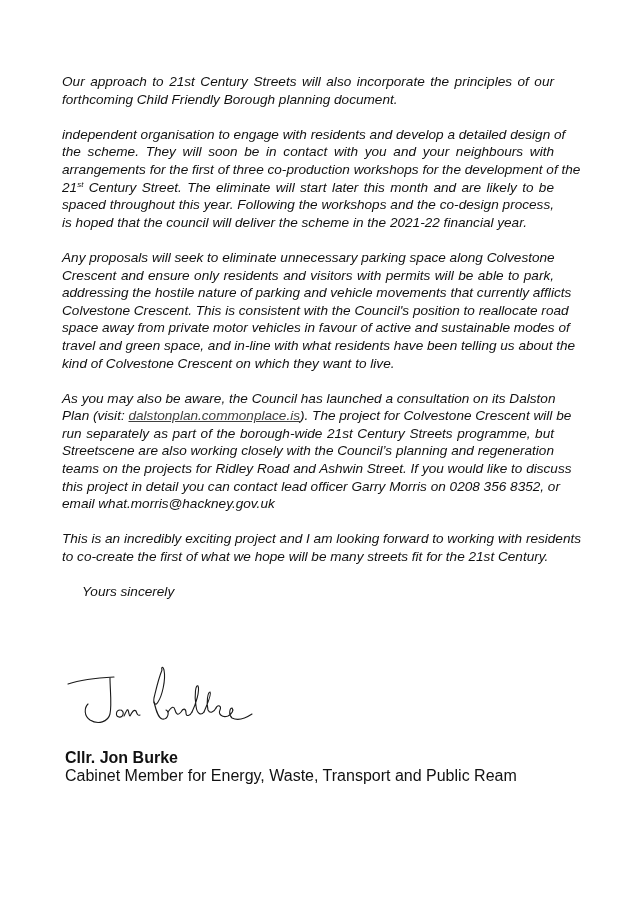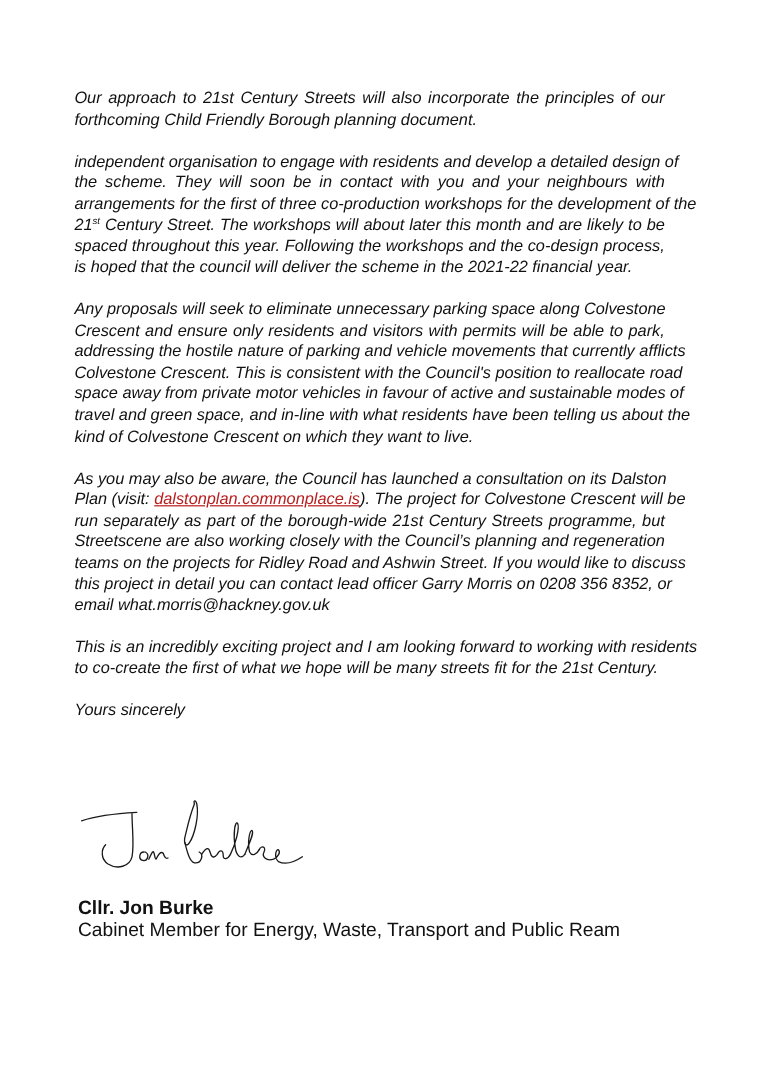--- a/index.html
+++ b/index.html
@@ -39,27 +39,28 @@
   }
   .para .line.last {
     text-align-last: left;
   }
   sup {
     font-size: 8px;
     line-height: 0;
     vertical-align: 5px;
   }
   a.link {
-    color: #b91c1c;
+    color: #404040;
     text-decoration: underline;
   }
   .closing {
     font-size: 13.6px;
     line-height: 17.6px;
     margin-top: 17px;
+    margin-left: 20px;
   }
   .signature {
     position: absolute;
     left: 66px;
     top: 658px;
     width: 200px;
     height: 75px;
   }
   .signoff {
     position: absolute;
@@ -83,21 +84,21 @@
 
   <p class="para">
     <span class="line">Our approach to 21st Century Streets will also incorporate the principles of our</span>
     <span class="line last">forthcoming Child Friendly Borough planning document.</span>
   </p>
 
   <p class="para">
     <span class="line">independent organisation to engage with residents and develop a detailed design of</span>
     <span class="line">the scheme. They will soon be in contact with you and your neighbours with</span>
     <span class="line">arrangements for the first of three co-production workshops for the development of the</span>
-    <span class="line"><span>21</span><sup>st</sup><span> Century Street. The workshops will about later this month and are likely to be</span></span>
+    <span class="line"><span>21</span><sup>st</sup><span> Century Street. The eliminate will start later this month and are likely to be</span></span>
     <span class="line">spaced throughout this year. Following the workshops and the co-design process,</span>
     <span class="line last">is hoped that the council will deliver the scheme in the 2021-22 financial year.</span>
   </p>
 
   <p class="para">
     <span class="line">Any proposals will seek to eliminate unnecessary parking space along Colvestone</span>
     <span class="line">Crescent and ensure only residents and visitors with permits will be able to park,</span>
     <span class="line">addressing the hostile nature of parking and vehicle movements that currently afflicts</span>
     <span class="line">Colvestone Crescent. This is consistent with the Council's position to reallocate road</span>
     <span class="line">space away from private motor vehicles in favour of active and sustainable modes of</span>

